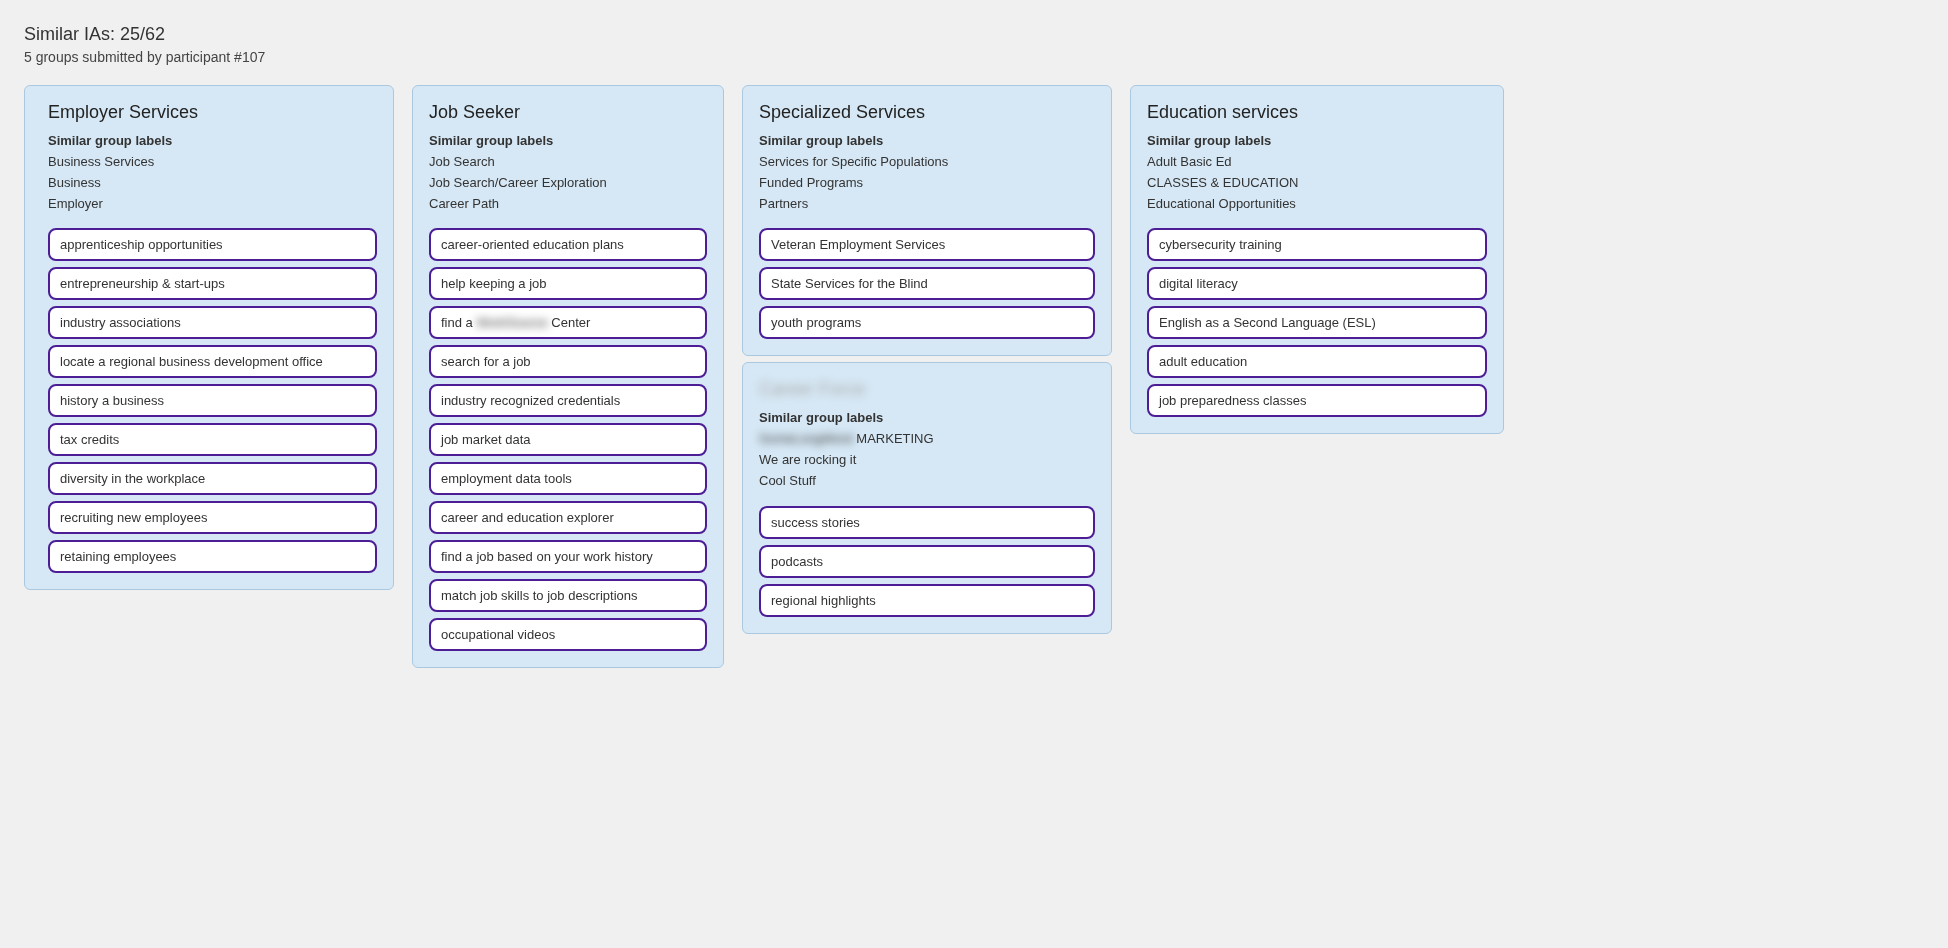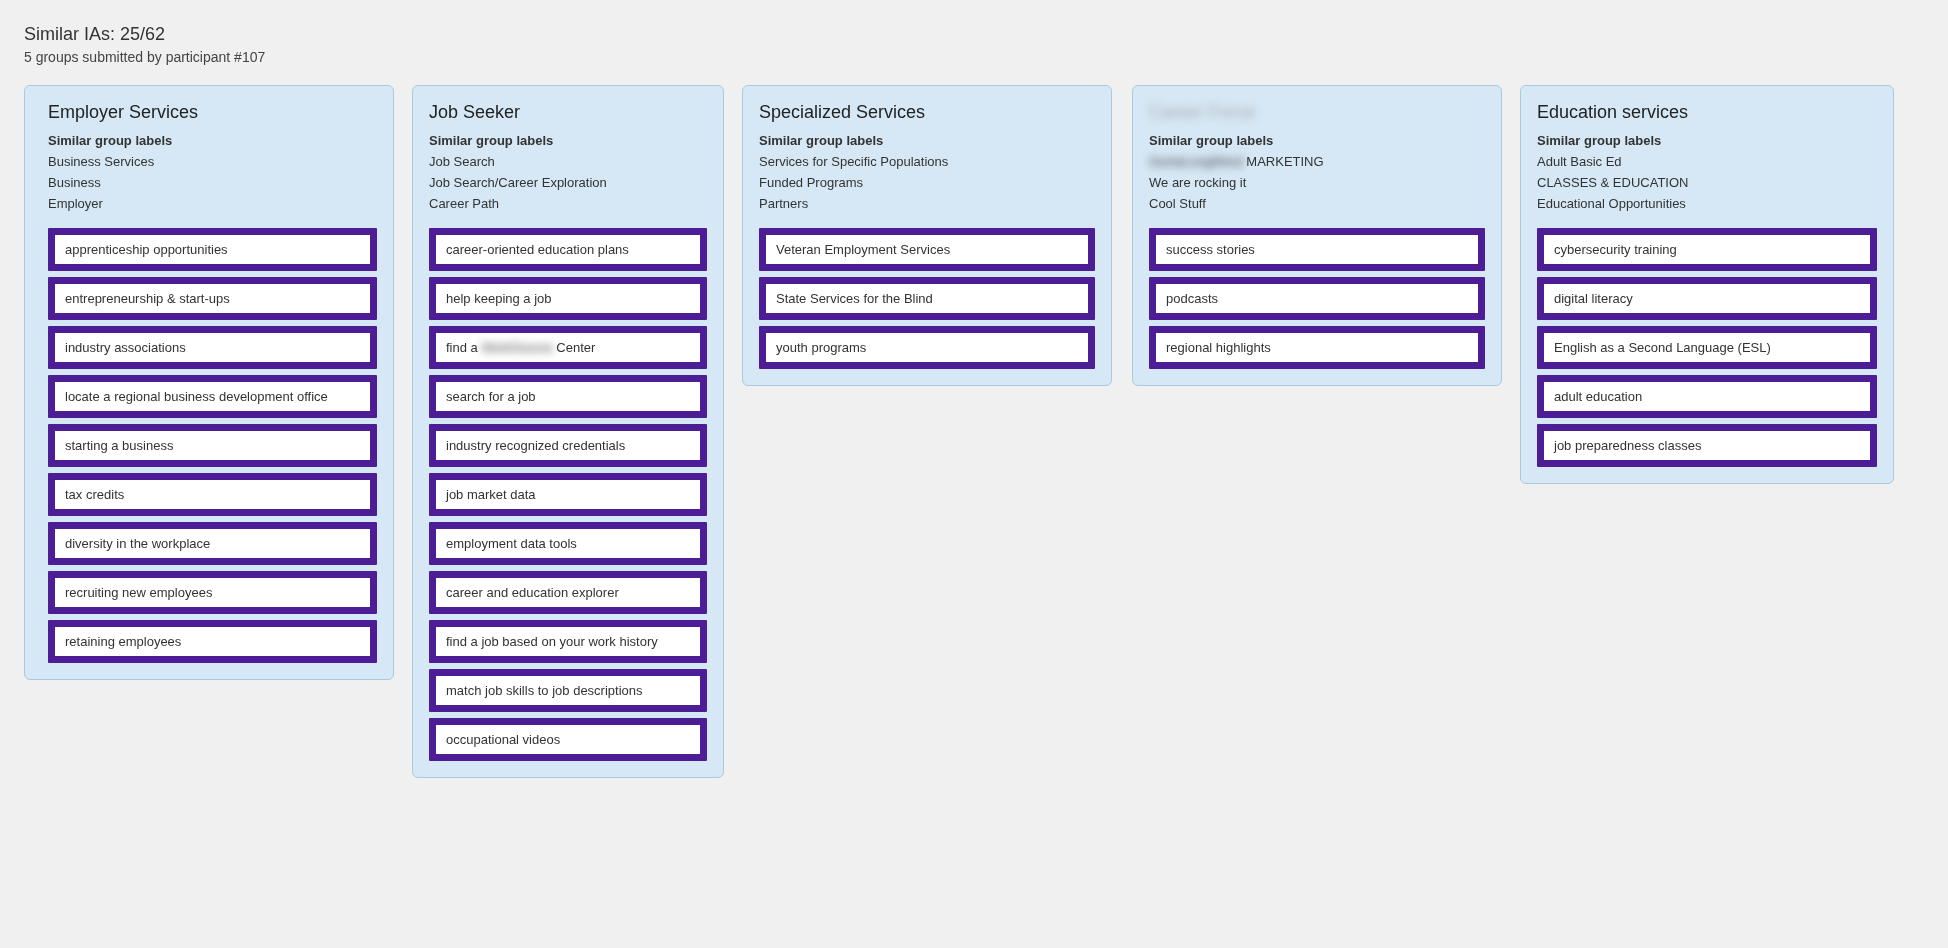--- a/index.html
+++ b/index.html
@@ -35,22 +35,22 @@
       padding: 16px;
       min-width: 200px;
     }
     .group-card.col1 { width: 370px; padding-left: 23px; }
     .group-card.col2 { width: 312px; }
     .group-card.col3 { width: 370px; }
     .group-card.col4 { width: 374px; }
 
     .right-column {
       display: flex;
-      flex-direction: row;
-      gap: 20px;
+      flex-direction: column;
+      gap: 6px;
     }
 
     .group-title {
       font-size: 18px;
       font-weight: normal;
       margin-bottom: 10px;
       color: #222;
     }
     .similar-labels-heading {
       font-weight: bold;
@@ -66,22 +66,22 @@
       margin-bottom: 14px;
     }
     .items-list {
       display: flex;
       flex-direction: column;
       gap: 6px;
       margin-top: 8px;
     }
     .item-box {
       background: #fff;
-      border: 7px solid #4c1d95;
-      border-radius: 1px;
+      border: 2px solid #4c1d95;
+      border-radius: 8px;
       padding: 7px 10px;
       font-size: 13px;
       color: #333;
     }
     .blurred-text {
       filter: blur(4px);
       display: inline-block;
       user-select: none;
     }
     .group-title-blurred {
@@ -107,21 +107,21 @@
       <div class="similar-labels-heading">Similar group labels</div>
       <div class="similar-label-item">Business Services</div>
       <div class="similar-label-item">Business</div>
       <div class="similar-label-item">Employer</div>
     </div>
     <div class="items-list">
       <div class="item-box">apprenticeship opportunities</div>
       <div class="item-box">entrepreneurship &amp; start-ups</div>
       <div class="item-box">industry associations</div>
       <div class="item-box">locate a regional business development office</div>
-      <div class="item-box">starting a business</div>
+      <div class="item-box">history a business</div>
       <div class="item-box">tax credits</div>
       <div class="item-box">diversity in the workplace</div>
       <div class="item-box">recruiting new employees</div>
       <div class="item-box">retaining employees</div>
     </div>
   </div>
 
   <div class="group-card col2">
     <div class="group-title">Job Seeker</div>
     <div class="labels-section">

